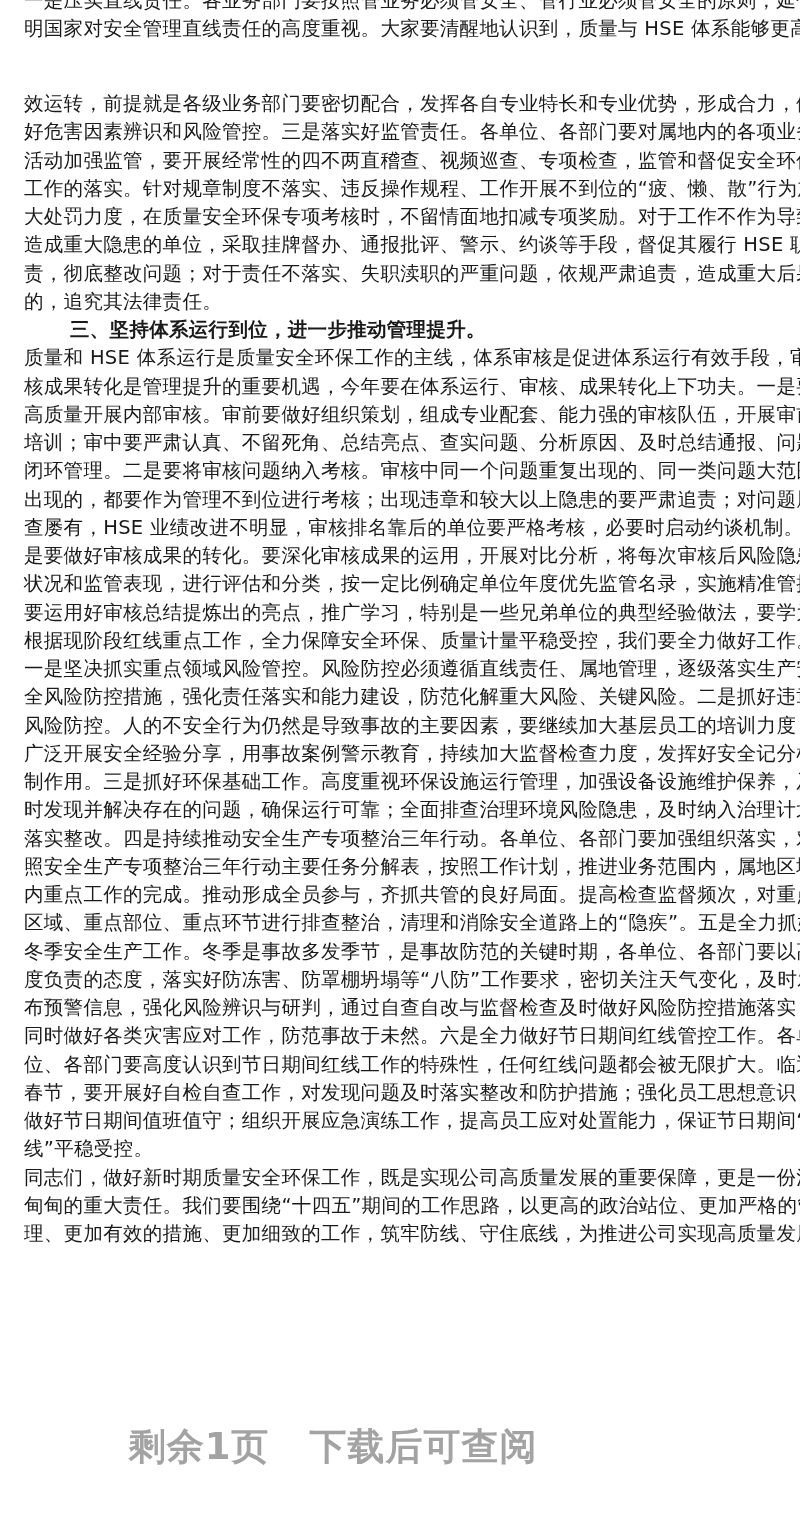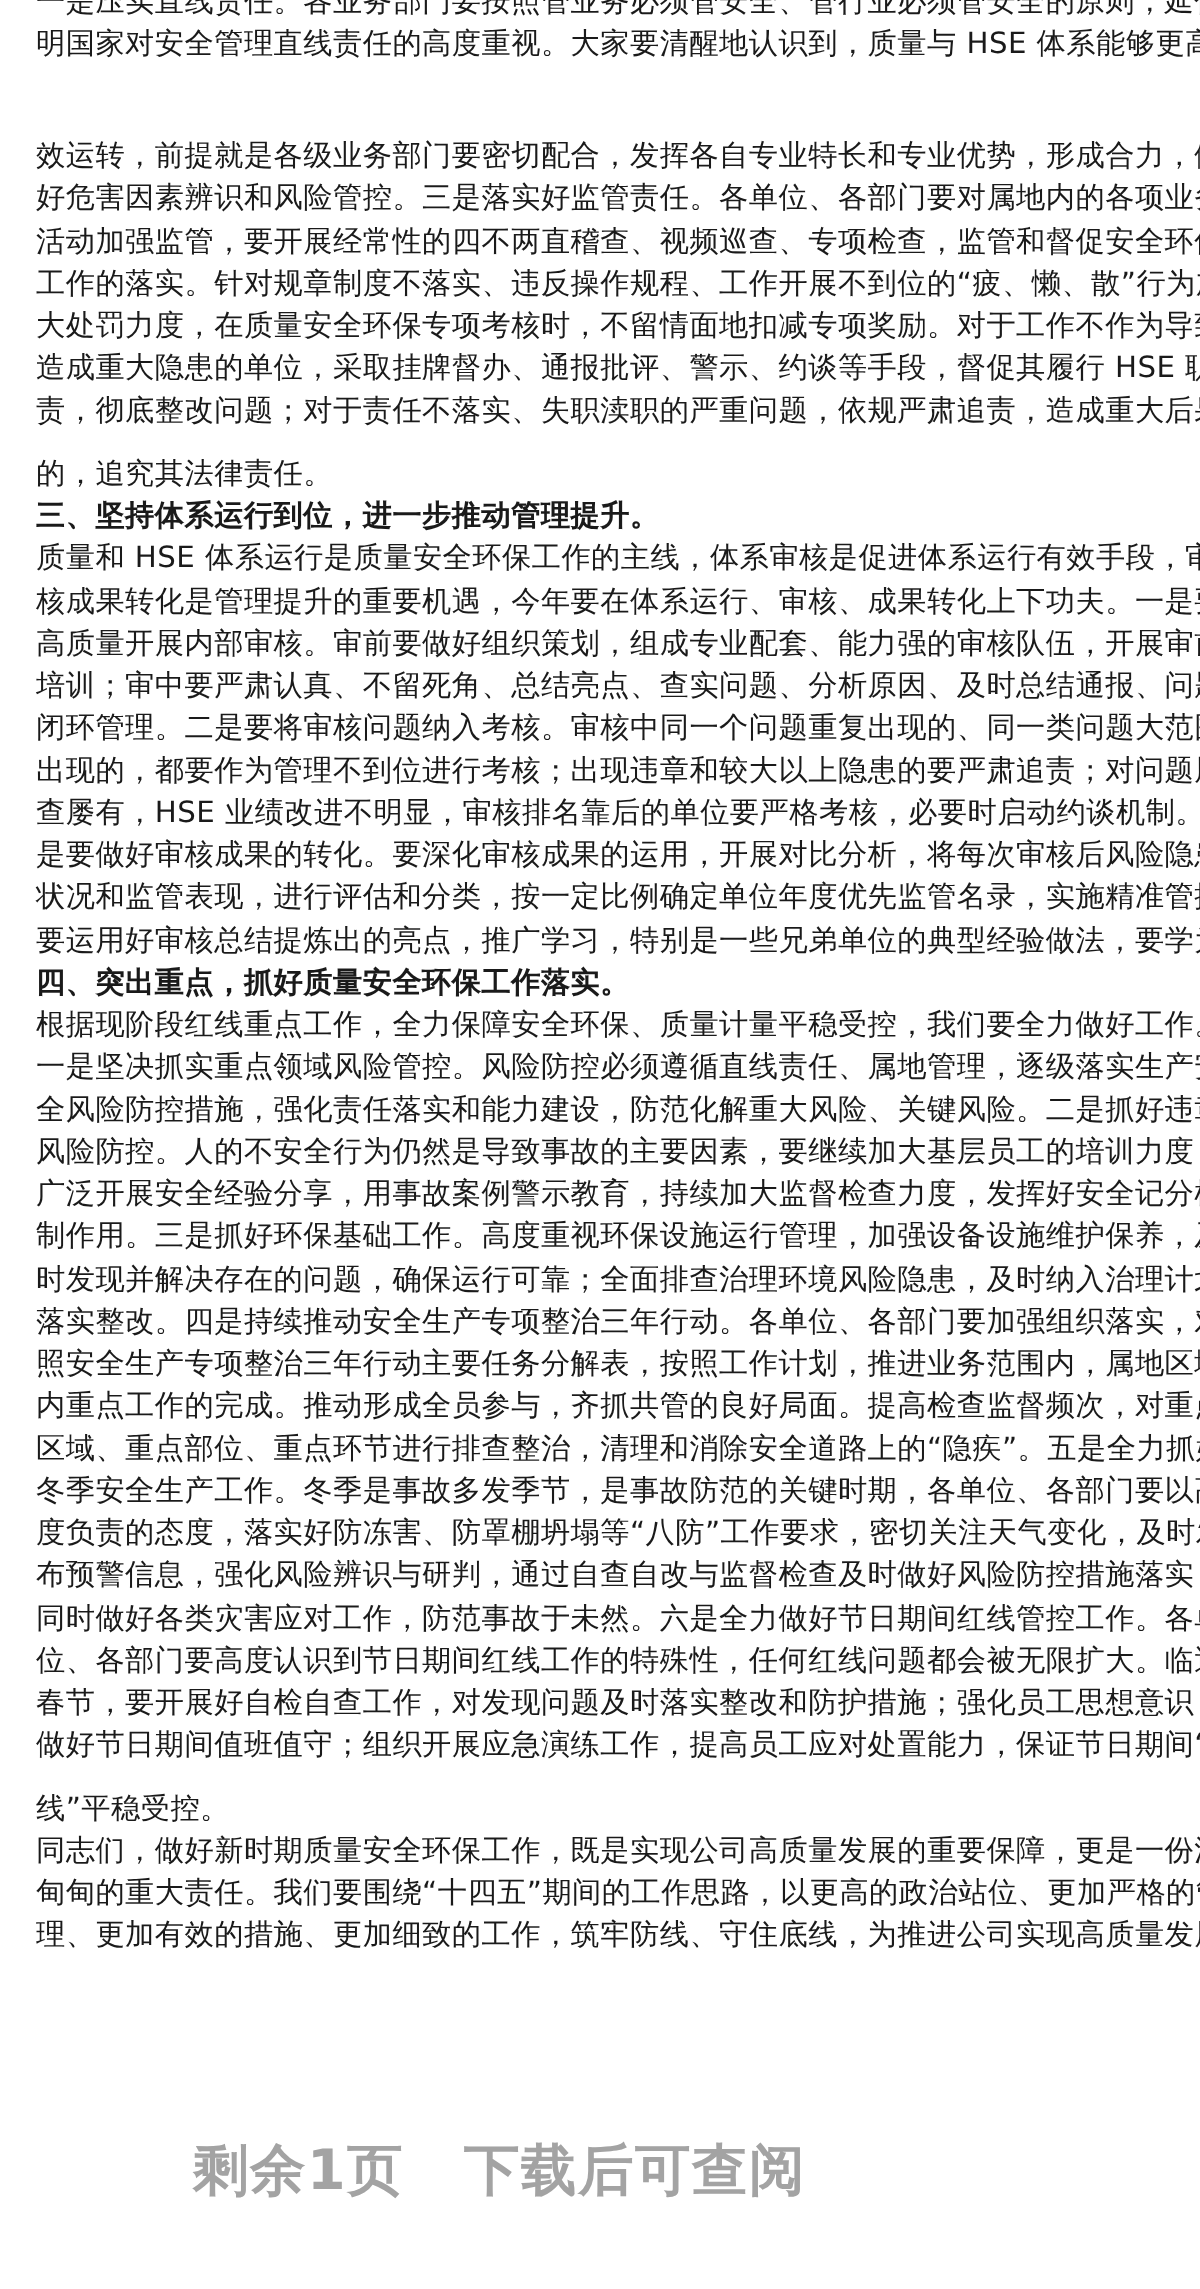--- a/index.html
+++ b/index.html
@@ -28,25 +28,25 @@
     height: 28.25px;
     line-height: 28.25px;
     font-size: 19.5px;
     white-space: nowrap;
     text-align: justify;
     text-align-last: justify;
     letter-spacing: 0.3px;
   }
   .line.last {
     text-align-last: left;
-    margin-top: 14px;
   }
   .line.heading {
     font-weight: bold;
     text-align-last: left;
+    margin-left: 46px;
   }
   .watermark {
     position: absolute;
     color: rgba(200,200,200,0.25);
     font-size: 40px;
     transform: rotate(-40deg);
     pointer-events: none;
     white-space: nowrap;
   }
   .more-banner {
@@ -83,21 +83,20 @@
     <span class="line">质量和 HSE 体系运行是质量安全环保工作的主线，体系审核是促进体系运行有效手段，审</span>
     <span class="line">核成果转化是管理提升的重要机遇，今年要在体系运行、审核、成果转化上下功夫。一是要</span>
     <span class="line">高质量开展内部审核。审前要做好组织策划，组成专业配套、能力强的审核队伍，开展审前</span>
     <span class="line">培训；审中要严肃认真、不留死角、总结亮点、查实问题、分析原因、及时总结通报、问题</span>
     <span class="line">闭环管理。二是要将审核问题纳入考核。审核中同一个问题重复出现的、同一类问题大范围</span>
     <span class="line">出现的，都要作为管理不到位进行考核；出现违章和较大以上隐患的要严肃追责；对问题屡</span>
     <span class="line">查屡有，HSE 业绩改进不明显，审核排名靠后的单位要严格考核，必要时启动约谈机制。三</span>
     <span class="line">是要做好审核成果的转化。要深化审核成果的运用，开展对比分析，将每次审核后风险隐患</span>
     <span class="line">状况和监管表现，进行评估和分类，按一定比例确定单位年度优先监管名录，实施精准管控。</span>
     <span class="line">要运用好审核总结提炼出的亮点，推广学习，特别是一些兄弟单位的典型经验做法，要学为</span>
-    <span class="line heading">四、突出重点，抓好质量安全环保工作落实。</span>
     <span class="line">根据现阶段红线重点工作，全力保障安全环保、质量计量平稳受控，我们要全力做好工作。</span>
     <span class="line">一是坚决抓实重点领域风险管控。风险防控必须遵循直线责任、属地管理，逐级落实生产安</span>
     <span class="line">全风险防控措施，强化责任落实和能力建设，防范化解重大风险、关键风险。二是抓好违章</span>
     <span class="line">风险防控。人的不安全行为仍然是导致事故的主要因素，要继续加大基层员工的培训力度，</span>
     <span class="line">广泛开展安全经验分享，用事故案例警示教育，持续加大监督检查力度，发挥好安全记分机</span>
     <span class="line">制作用。三是抓好环保基础工作。高度重视环保设施运行管理，加强设备设施维护保养，及</span>
     <span class="line">时发现并解决存在的问题，确保运行可靠；全面排查治理环境风险隐患，及时纳入治理计划</span>
     <span class="line">落实整改。四是持续推动安全生产专项整治三年行动。各单位、各部门要加强组织落实，对</span>
     <span class="line">照安全生产专项整治三年行动主要任务分解表，按照工作计划，推进业务范围内，属地区域</span>
     <span class="line">内重点工作的完成。推动形成全员参与，齐抓共管的良好局面。提高检查监督频次，对重点</span>

